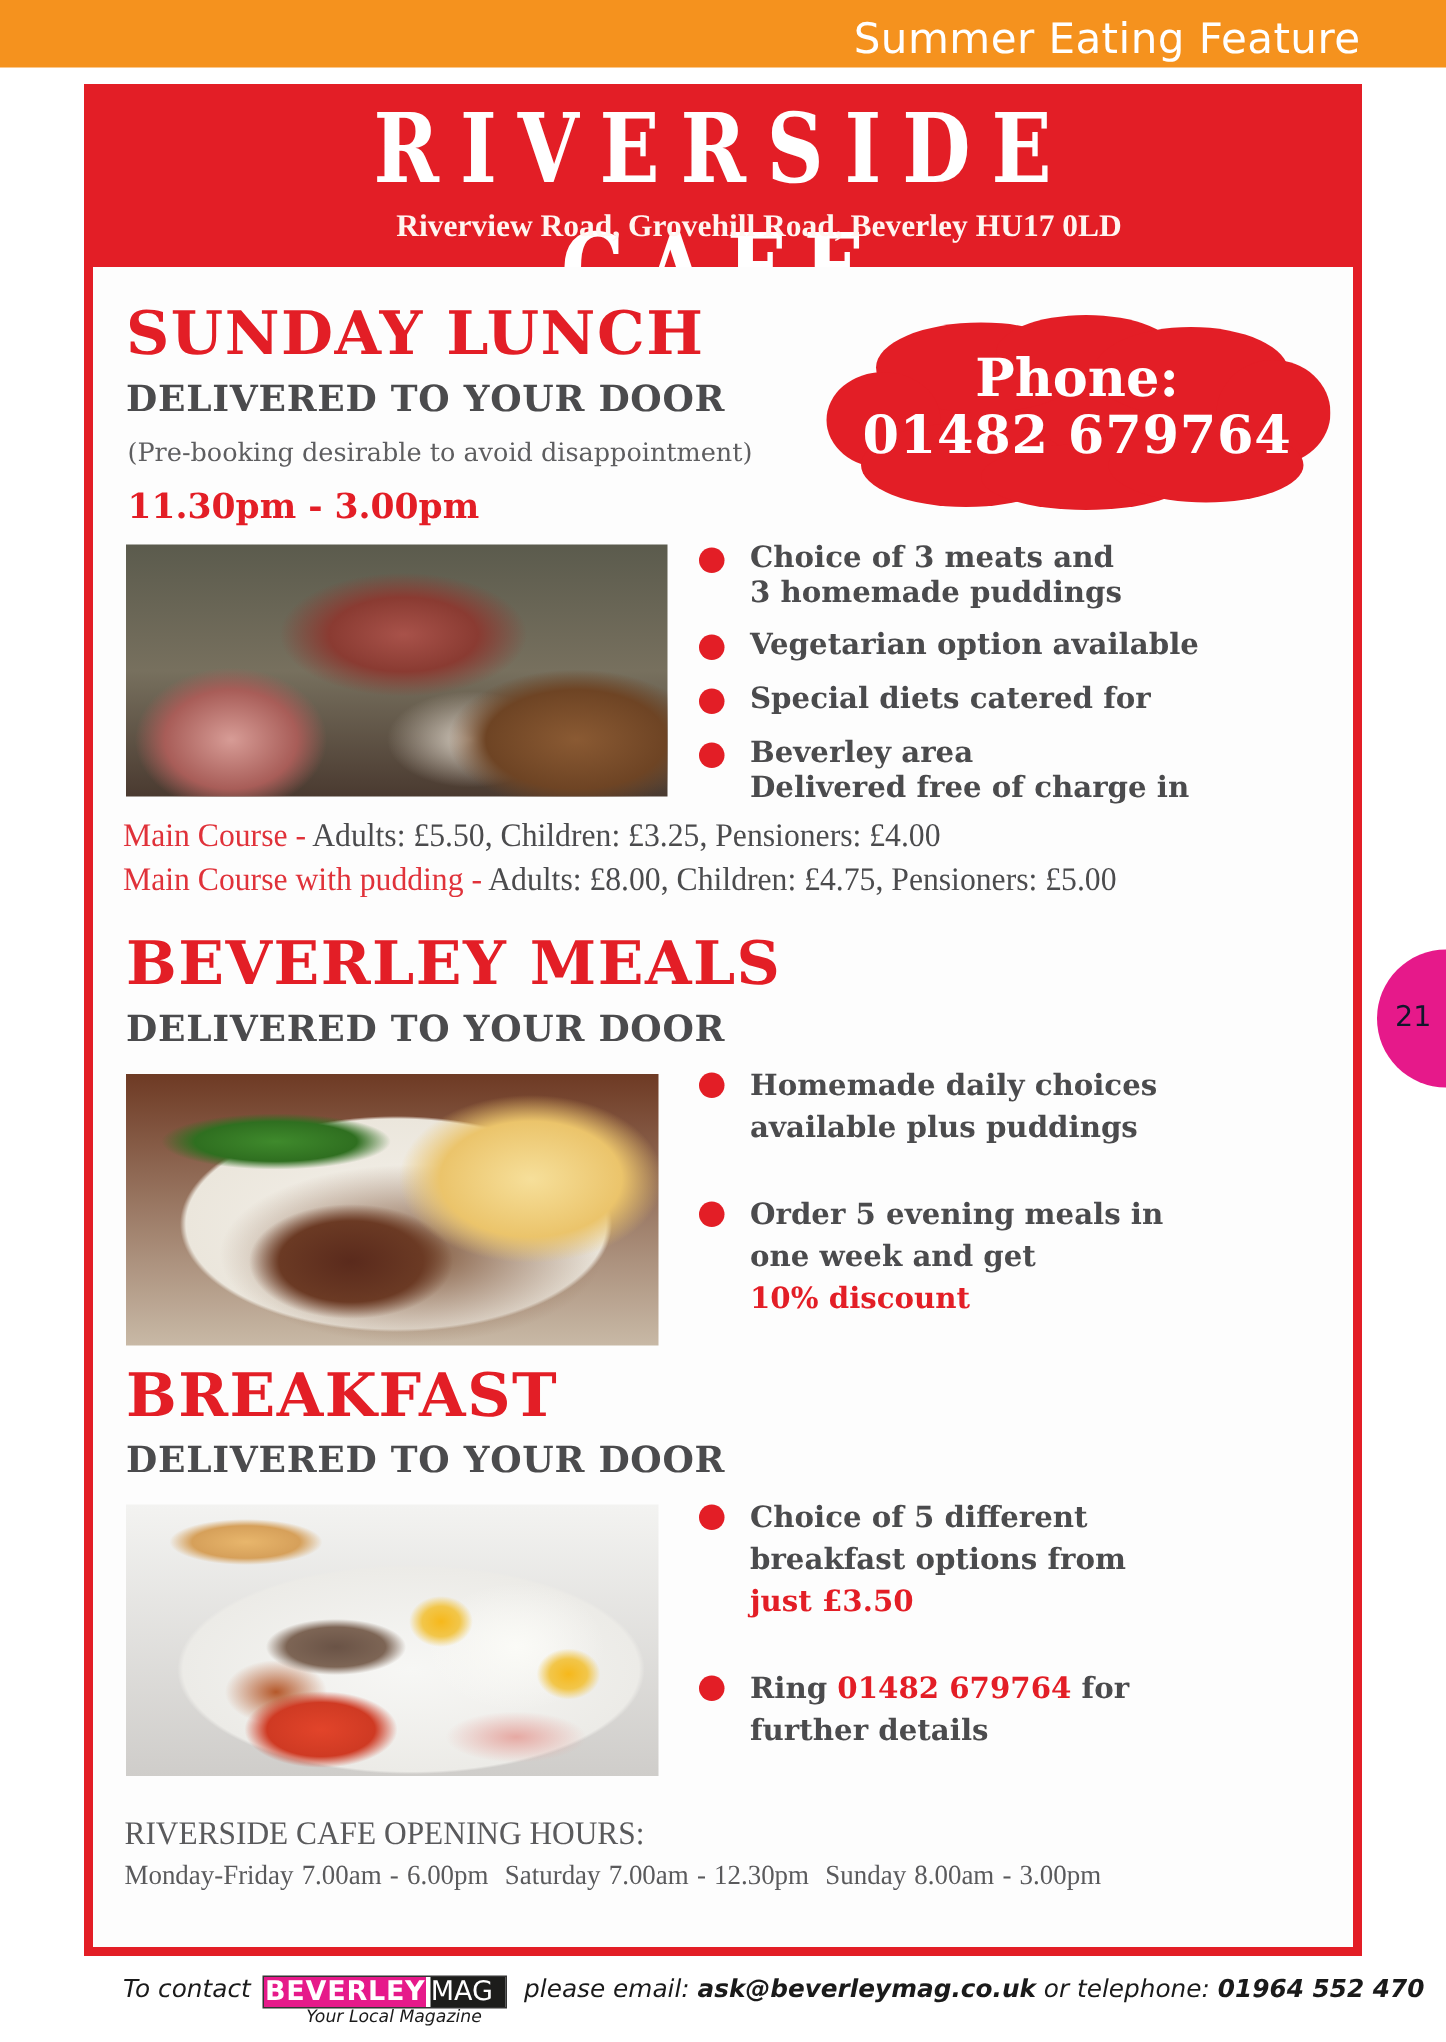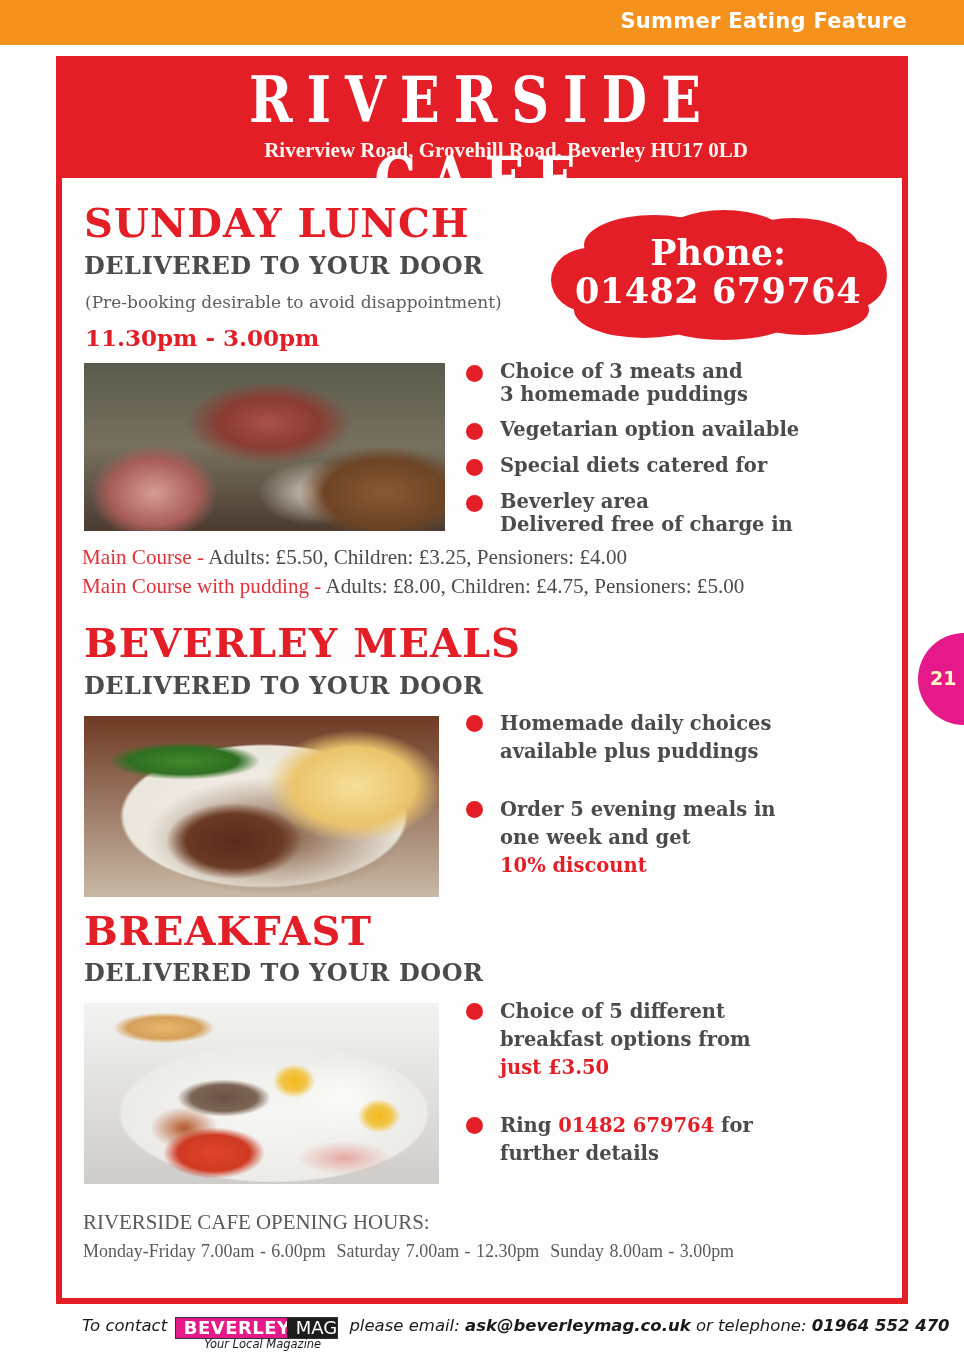--- a/index.html
+++ b/index.html
@@ -5,22 +5,22 @@
     * { box-sizing: border-box; margin: 0; padding: 0; }
     html, body { width: 964px; height: 1361px; background: #ffffff; overflow: hidden; }
     body { position: relative; font-family: "DejaVu Serif", serif; }
 
     .top-bar {
       position: absolute; left: 0; top: 0; width: 964px; height: 45px;
       background: #f5921e;
     }
     .top-bar .feature {
       position: absolute; right: 57px; top: 9px;
-      color: #ffffff; font-family: "DejaVu Sans", sans-serif; font-weight: bold;
-      font-size: 21px; letter-spacing: 0.3px;
+      color: #ffffff; font-family: "DejaVu Sans", sans-serif; font-weight: normal;
+      font-size: 28px; letter-spacing: 0.3px;
     }
 
     .ad-frame {
       position: absolute; left: 56px; top: 56px; width: 852px; height: 1248px;
       background: #e31e26;
     }
     .ad-inner {
       position: absolute; left: 6px; top: 122px; width: 840px; height: 1120px;
       background: #fdfdfd;
     }
@@ -130,45 +130,45 @@
       position: absolute; left: 83px; top: 1241px; color: #5a5a5c;
       font-family: "Liberation Serif", serif; font-size: 18.5px; word-spacing: 1px;
       transform: scaleX(0.97); transform-origin: left; white-space: pre;
     }
 
     .page-tab {
       position: absolute; left: 918px; top: 633px; width: 92px; height: 92px;
       border-radius: 50%; background: #e6198a;
     }
     .page-tab span {
-      position: absolute; left: 12px; top: 34px; color: #fef9c3;
-      font-family: "DejaVu Sans", sans-serif; font-weight: bold; font-size: 19px;
+      position: absolute; left: 12px; top: 34px; color: #0f172a;
+      font-family: "DejaVu Sans", sans-serif; font-weight: normal; font-size: 19px;
     }
 
     .footer {
       position: absolute; left: 82px; top: 1316px; width: 820px; height: 40px;
       font-family: "DejaVu Sans", sans-serif; font-size: 16.5px; color: #1a1a1a;
     }
     .footer .it { font-style: italic; font-weight: normal; }
     .footer .bi { font-style: italic; font-weight: bold; }
     .footer .row { position: absolute; top: 0; left: 0; white-space: nowrap; }
     .logo {
       display: inline-block; position: relative; vertical-align: top;
       width: 163px; height: 22px; border: 1px solid #333; margin: 0 6px 0 8px;
       top: 1px;
     }
     .logo .bev {
-      position: absolute; left: 0; top: 0; width: 122px; height: 20px;
+      position: absolute; left: 0; top: 0; width: 108px; height: 20px;
       background: #e6198a; color: #ffffff; font-weight: bold; font-size: 18px;
       line-height: 20px; text-align: center; letter-spacing: 0.5px;
     }
     .logo .mag {
       position: absolute; left: 111px; top: 0; width: 50px; height: 20px;
       background: #1d1d1b; color: #ffffff; font-size: 18px; line-height: 20px;
-      text-align: right;
+      text-align: left;
     }
     .logo .tag {
       position: absolute; left: 28px; top: 19px; font-size: 11.5px;
       font-style: italic; color: #1a1a1a; white-space: nowrap; text-align: right;
     }
   </style>
 </head>
 <body>
 
 <div class="top-bar">

